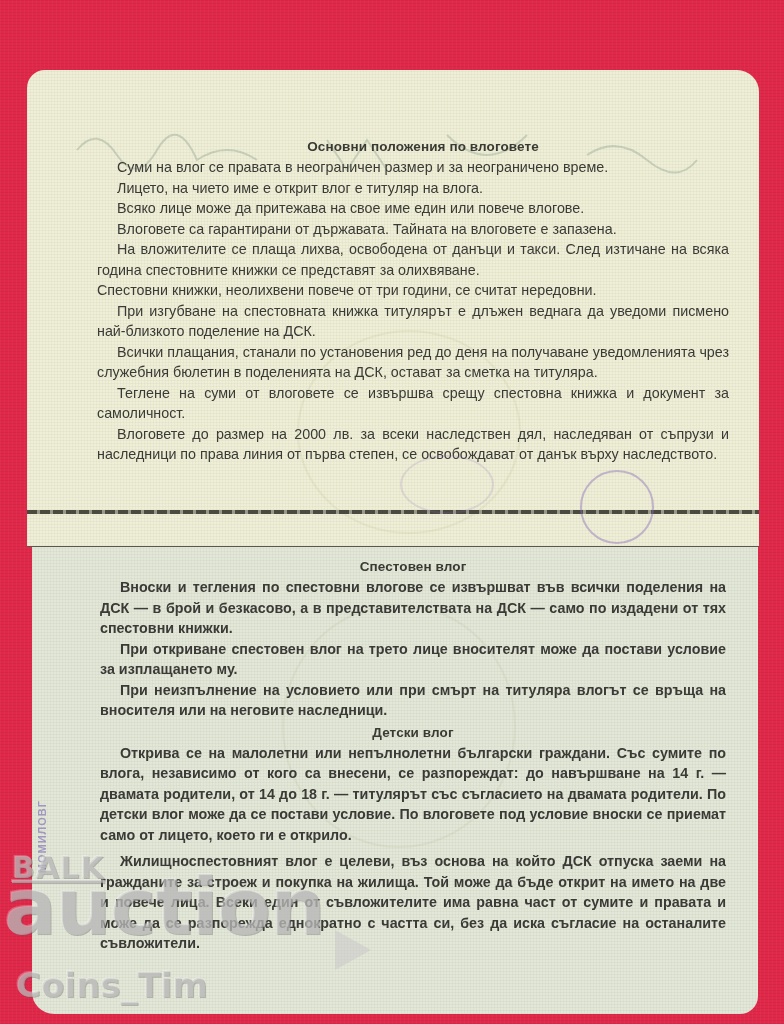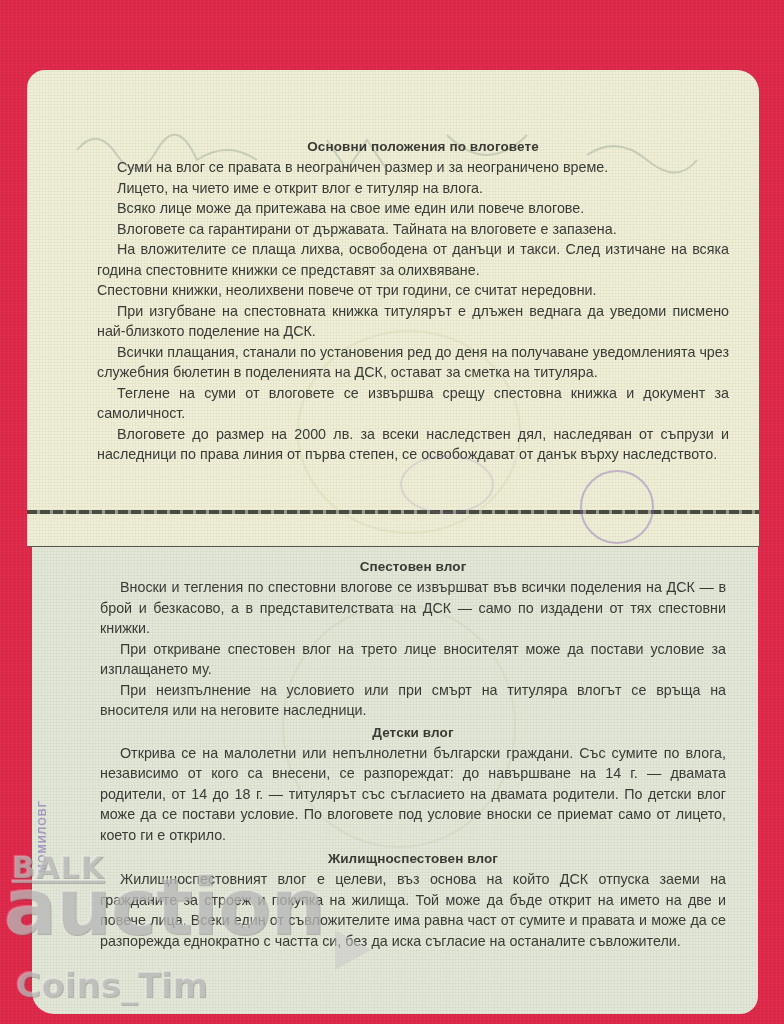--- a/index.html
+++ b/index.html
@@ -57,21 +57,21 @@
     font-size:14.3px; line-height:20.5px; margin:0;
     text-align:justify; text-align-last:left;
     padding:0 30px 0 90px;
     text-indent:20px;
   }
   .para.noindent { text-indent:0; }
   .top-content { position:absolute; left:0; top:69px; width:732px; }
   .top-content .section-title { padding-left:60px; }
   .top-content .para { padding-left:90px; padding-right:30px; }
   .bottom-content { position:absolute; left:0; top:13px; width:726px; }
-  .bottom-content .para { padding-left:68px; padding-right:32px; }
+  .bottom-content .para { padding-left:68px; padding-right:32px;font-weight:bold; }
   .bottom-content .section-title { padding-left:36px; margin-top:2px;text-align:center; }
   .stamp {
     position:absolute; border:2px solid rgba(140,110,190,0.45);
     border-radius:50%; z-index:4; pointer-events:none;
   }
   .side-stamp {
     position:absolute; left:36px; top:800px; z-index:4;
     writing-mode:vertical-rl; transform:rotate(180deg);
     color:rgba(120,100,180,0.6); font-size:11px; font-weight:bold; letter-spacing:1px;
   }
@@ -120,21 +120,20 @@
       <div class="section-title">Спестовен влог</div>
       <p class="para">Вноски и тегления по спестовни влогове се извършват във всички поделения на ДСК — в брой и безкасово, а в представителствата на ДСК — само по издадени от тях спестовни книжки.</p>
       <p class="para">При откриване спестовен влог на трето лице вносителят може да постави условие за изплащането му.</p>
       <p class="para">При неизпълнение на условието или при смърт на титуляра влогът се връща на вносителя или на неговите наследници.</p>
     </div>
     <div style="margin-top:4px">
       <div class="section-title">Детски влог</div>
       <p class="para">Открива се на малолетни или непълнолетни български граждани. Със сумите по влога, независимо от кого са внесени, се разпореждат: до навършване на 14 г. — двамата родители, от 14 до 18 г. — титулярът със съгласието на двамата родители. По детски влог може да се постави условие. По влоговете под условие вноски се приемат само от лицето, което ги е открило.</p>
     </div>
     <div style="margin-top:6px">
-      <div class="section-title">Жилищноспестовен влог</div>
       <p class="para">Жилищноспестовният влог е целеви, въз основа на който ДСК отпуска заеми на гражданите за строеж и покупка на жилища. Той може да бъде открит на името на две и повече лица. Всеки един от съвложителите има равна част от сумите и правата и може да се разпорежда еднократно с частта си, без да иска съгласие на останалите съвложители.</p>
     </div>
   </div>
 </div>
 
 <div class="stamp" style="left:580px;top:470px;width:70px;height:70px;"></div>
 <div class="stamp" style="left:400px;top:455px;width:90px;height:55px;opacity:0.4;"></div>
 <div class="side-stamp">МОМИЛОВГ</div>
 
 <div class="watermark wm-balk">BALK</div>

